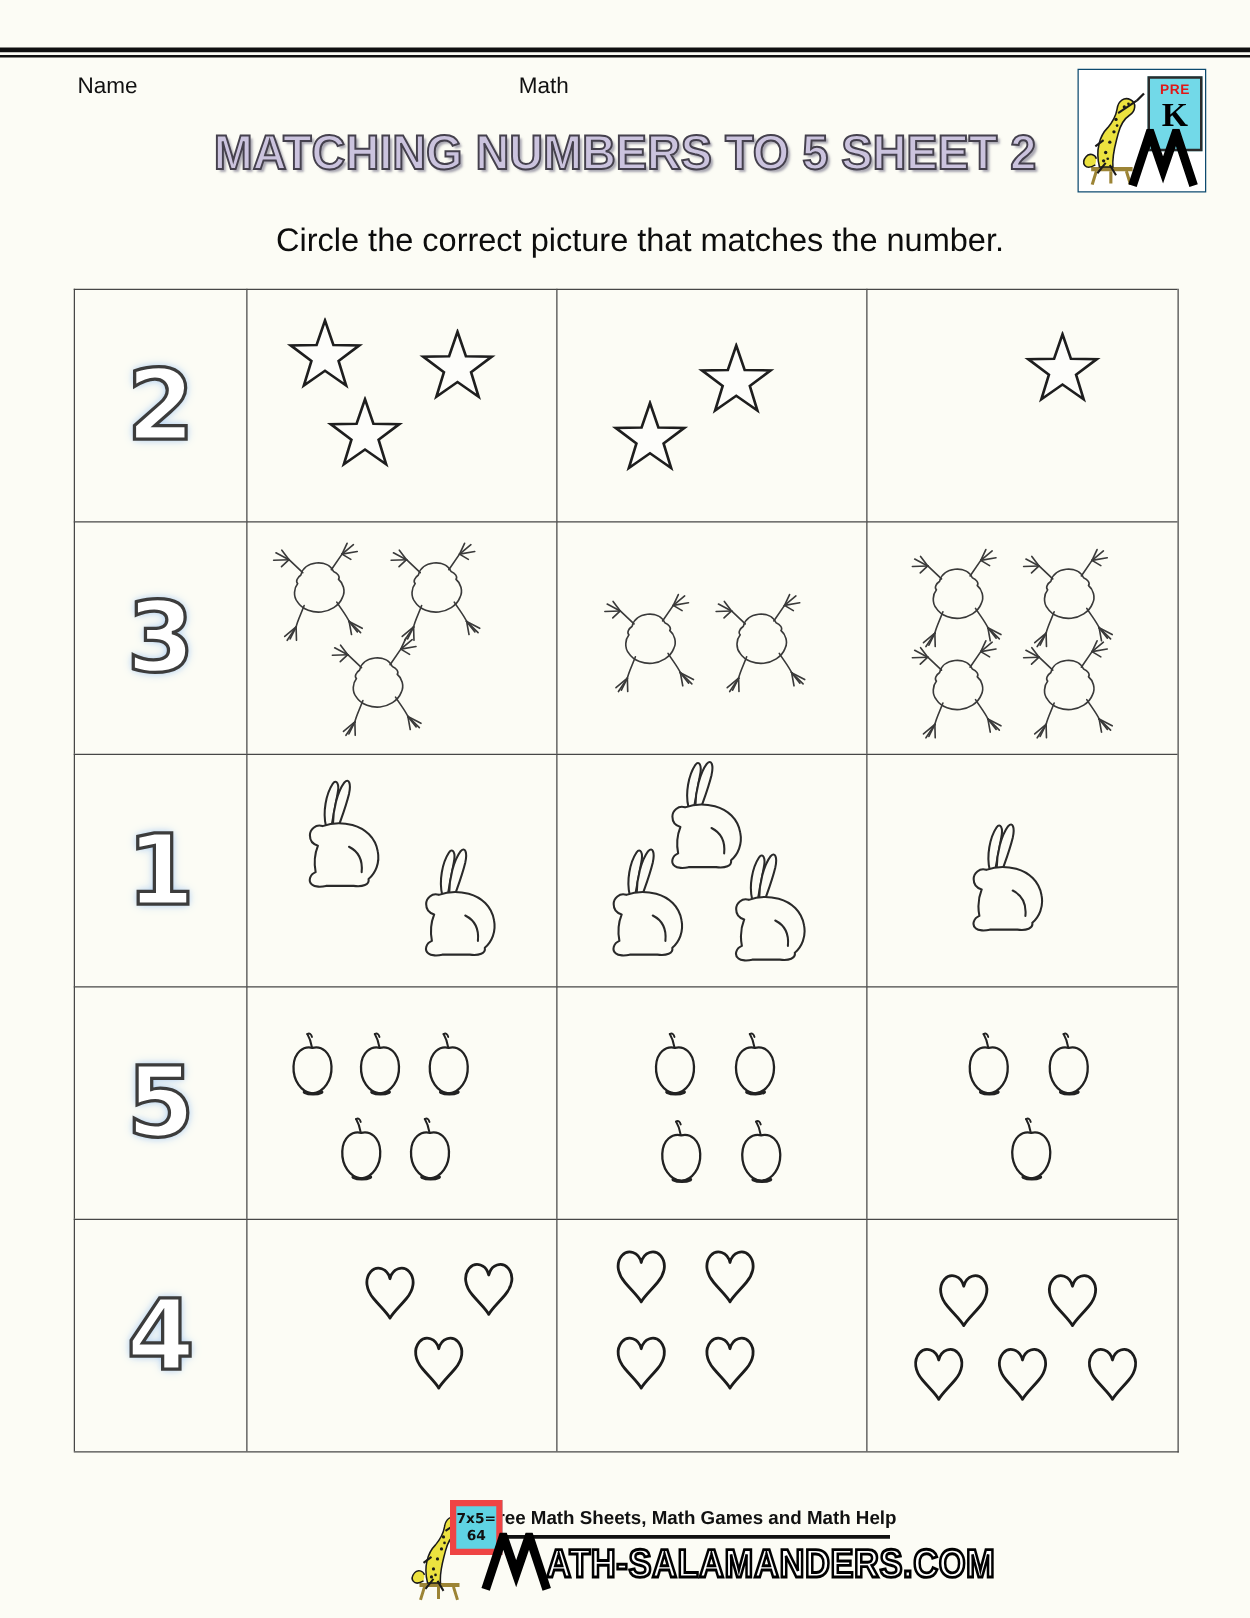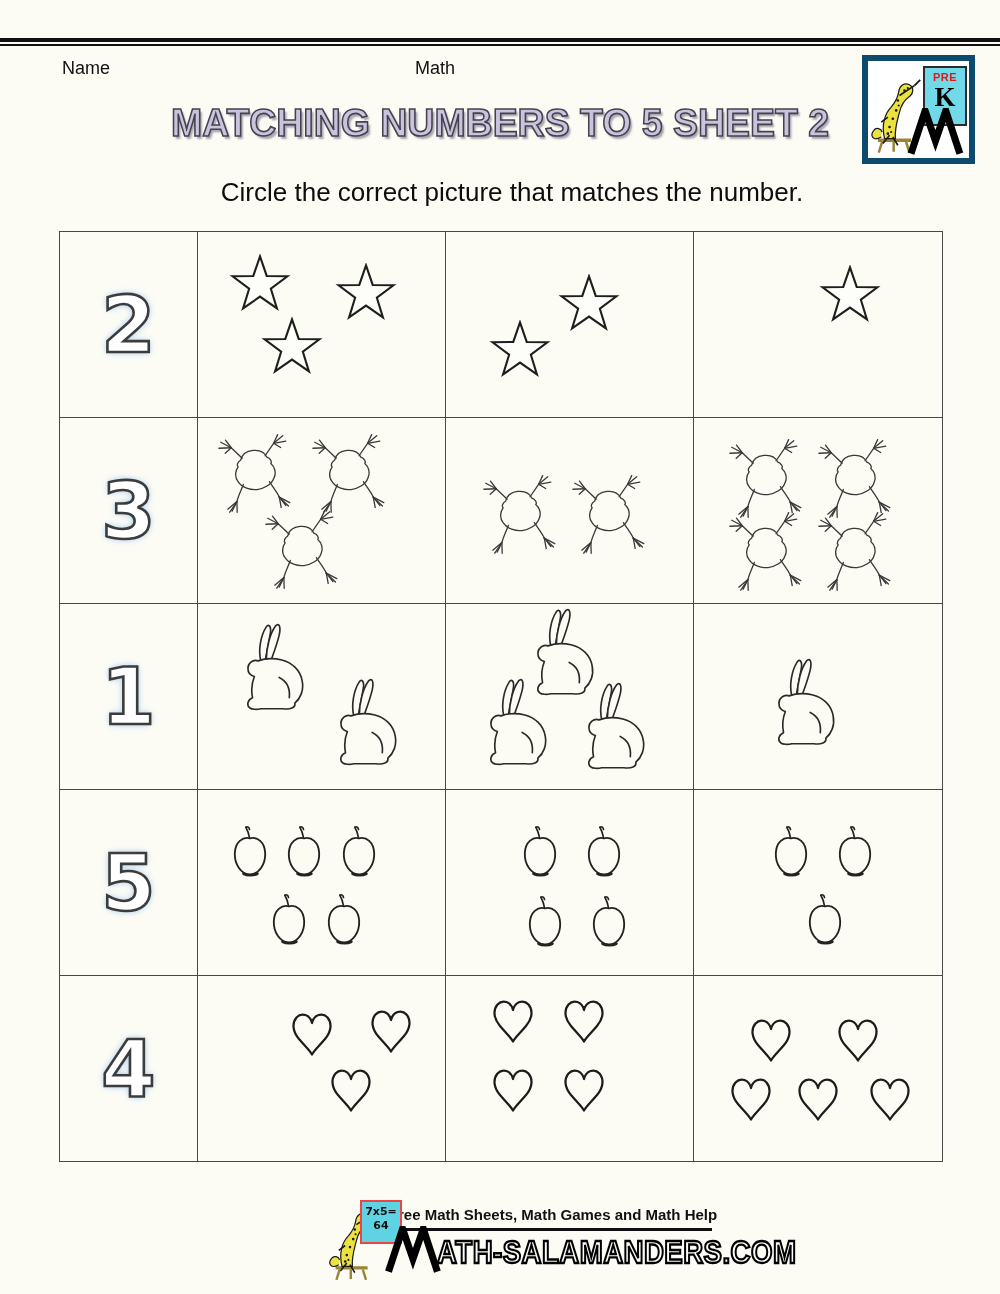--- a/index.html
+++ b/index.html
@@ -8,21 +8,21 @@
     background:#fcfcf5;font-family:"Liberation Sans",sans-serif;color:#111;
   }
   
   .topbar{position:absolute;left:0;top:38px;width:1000px;}
   .topbar .b1{height:4px;background:#101010;}
   .topbar .b2{height:2px;background:#fcfcf5;}
   .topbar .b3{height:2px;background:#101010;}
   .name-label{position:absolute;left:62px;top:58px;font-size:18px;}
   .date-label{position:absolute;left:415px;top:58px;font-size:18px;}
   
-  .logo-box{position:absolute;left:862px;top:55px;width:101px;height:97px;background:#ffffff;border:6px solid #0c4a6e;}
+  .logo-box{position:absolute;left:862px;top:55px;width:101px;height:97px;background:#ffffff;border:1px solid #0c4a6e;}
   .logo-board{position:absolute;left:55px;top:5px;width:40px;height:56px;background:#72d9e8;border:2px solid #2b2b2b;text-align:center;}
   .logo-board .pre{display:block;margin-top:3px;color:#e01818;font-weight:bold;font-size:11px;letter-spacing:.5px;}
   .logo-board .k{display:block;color:#000;font-family:"Liberation Serif",serif;font-weight:bold;font-size:27px;line-height:1.05;}
   .logo-m{position:absolute;left:35px;top:47px;width:63px;height:47px;}
   .logo-salamander{position:absolute;left:0;top:14px;width:58px;height:80px;}
   
   .title{
     position:absolute;left:0;top:101px;width:1000px;text-align:center;
     font-size:39px;font-weight:bold;transform:scaleX(.96);
     color:#cbc3de;-webkit-text-stroke:1.6px #45414d;
@@ -47,21 +47,21 @@
   .icon-star{width:62px;height:60px;}
   .icon-frog{width:100px;height:82px;transform:translate(-50%,-50%) rotate(-6deg);}
   .icon-rabbit{width:92px;height:105px;}
   .icon-apple{width:46px;height:58px;}
   .icon-heart{width:50px;height:50px;}
   
   .f-tagline{position:absolute;left:353px;top:1206px;width:400px;text-align:center;font-size:15px;font-weight:bold;}
   .f-rule{position:absolute;left:395px;top:1228px;width:317px;height:3px;background:#101010;}
   .f-salamander{position:absolute;left:326px;top:1205px;width:56px;height:77px;}
   .f-board{
-    position:absolute;left:360px;top:1200px;width:42px;height:44px;background:#5fd3e3;border:2px solid #ef4444;
+    position:absolute;left:360px;top:1200px;width:42px;height:44px;background:#5fd3e3;border:5px solid #ef4444;
     font-family:"DejaVu Sans",sans-serif;font-weight:bold;font-size:11px;line-height:1.25;text-align:center;padding-top:3px;box-sizing:border-box;
   }
   .f-m{position:absolute;left:383px;top:1226px;width:58px;height:47px;}
   .f-site{
     position:absolute;left:437px;top:1234px;font-size:30px;font-weight:bold;white-space:nowrap;
     color:#ffffff;-webkit-text-stroke:2.2px #000;letter-spacing:.5px;
     transform:scale(.92,1.06);transform-origin:left top;
   }
   .hidden-defs{position:absolute;width:0;height:0;overflow:hidden;}
 </style>

